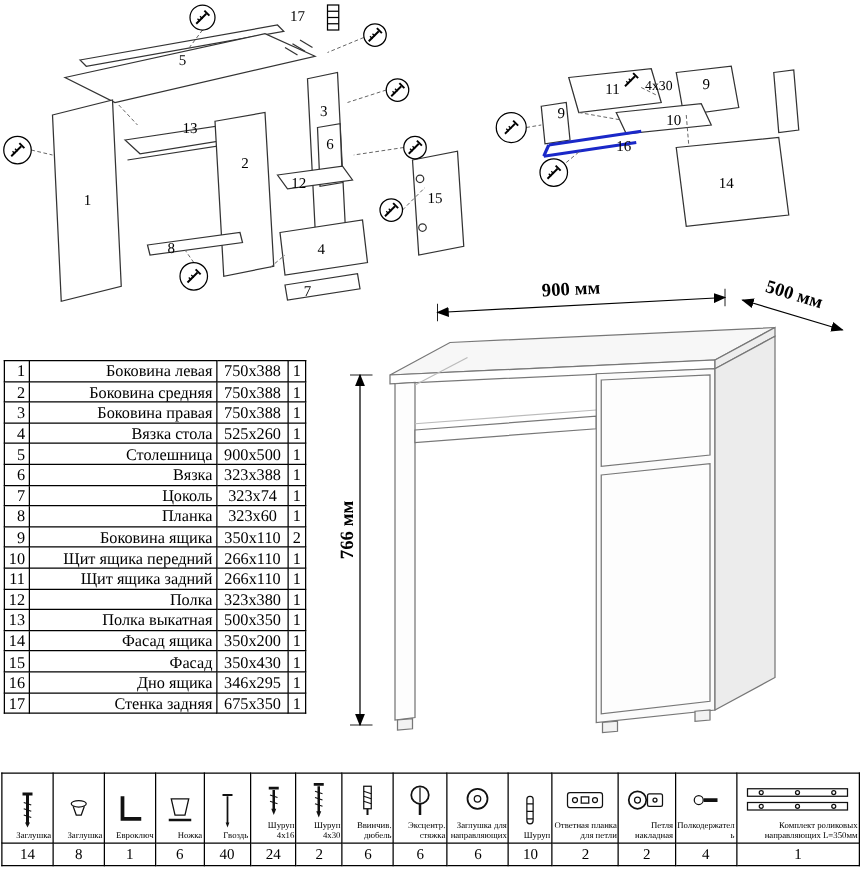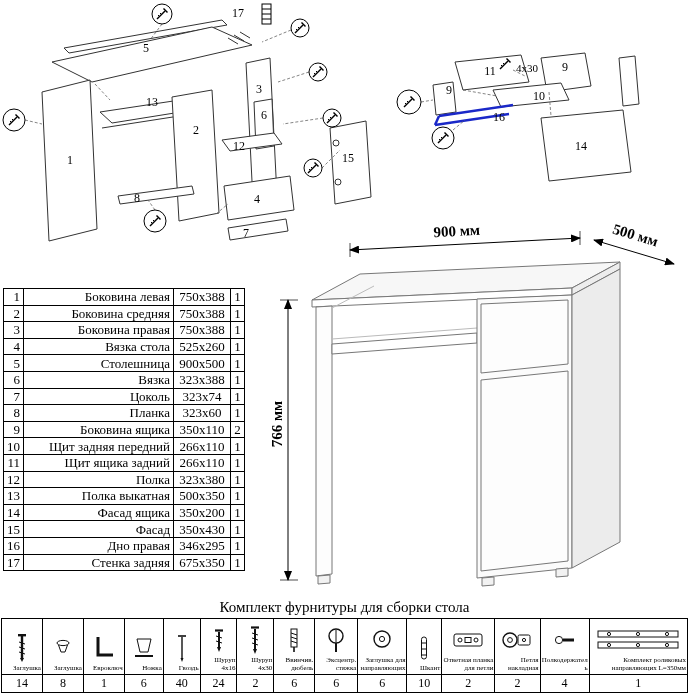--- a/index.html
+++ b/index.html
@@ -277,21 +277,21 @@
 
         <tr>
           <td class="c-num">9</td>
           <td class="c-name">Боковина ящика</td>
           <td class="c-size">350x110</td>
           <td class="c-qty">2</td>
         </tr>
 
         <tr>
           <td class="c-num">10</td>
-          <td class="c-name">Щит задняя передний</td>
+          <td class="c-name">Щит ящика передний</td>
           <td class="c-size">266x110</td>
           <td class="c-qty">1</td>
         </tr>
 
         <tr>
           <td class="c-num">11</td>
           <td class="c-name">Щит ящика задний</td>
           <td class="c-size">266x110</td>
           <td class="c-qty">1</td>
         </tr>
@@ -319,21 +319,21 @@
 
         <tr>
           <td class="c-num">15</td>
           <td class="c-name">Фасад</td>
           <td class="c-size">350x430</td>
           <td class="c-qty">1</td>
         </tr>
 
         <tr>
           <td class="c-num">16</td>
-          <td class="c-name">Дно правая</td>
+          <td class="c-name">Дно ящика</td>
           <td class="c-size">346x295</td>
           <td class="c-qty">1</td>
         </tr>
 
         <tr>
           <td class="c-num">17</td>
           <td class="c-name">Стенка задняя</td>
           <td class="c-size">675x350</td>
           <td class="c-qty">1</td>
         </tr>
@@ -378,21 +378,20 @@
       <polygon points="205,87 300,83 300,356 205,366" fill="#fbfbfb"></polygon>
       <polygon points="300,83 348,57 348,330 300,356" fill="#ececec"></polygon>
       <polygon points="209,92 296,88 296,152 209,161" fill="#fdfdfd"></polygon>
       <polygon points="209,168 296,159 296,349 209,359" fill="#fdfdfd"></polygon>
       <polygon points="46,364 58,363 58,371 46,372" fill="#f2f2f2"></polygon>
       <polygon points="210,366 222,365 222,373 210,374" fill="#f2f2f2"></polygon>
       <polygon points="284,357 296,356 296,364 284,365" fill="#f2f2f2"></polygon>
     </g>
   </svg>
 
-  <div class="hw-title">Комплект фурнитуры для сборки стола</div>
 
   <table class="hw-table">
     <colgroup>
       <col style="width:40px">
         <col style="width:40px">
         <col style="width:40px">
         <col style="width:38px">
       <col style="width:36px">
         <col style="width:36px">
         <col style="width:36px">
@@ -514,21 +513,21 @@
         </td>
         <td>
           <div class="hw-icon">
             <svg width="12" height="30" viewBox="0 0 12 30">
                 <rect x="3.5" y="4" width="5" height="22" rx="2.4" fill="none" stroke="#111"></rect>
                 <line x1="3.5" y1="10" x2="8.5" y2="10" stroke="#111"></line>
                 <line x1="3.5" y1="16" x2="8.5" y2="16" stroke="#111"></line>
                 <line x1="3.5" y1="22" x2="8.5" y2="22" stroke="#111"></line>
               </svg>
           </div>
-          <div class="hw-label">Шкант</div>
+          <div class="hw-label">Шуруп</div>
         </td>
         <td>
           <div class="hw-icon">
             <svg width="34" height="30" viewBox="0 0 34 30">
                 <rect x="3" y="9" width="28" height="12" rx="2" fill="none" stroke="#111"></rect>
                 <circle cx="9" cy="15" r="2" fill="none" stroke="#111"></circle>
                 <circle cx="25" cy="15" r="2" fill="none" stroke="#111"></circle>
                 <rect x="14" y="12.5" width="6" height="5" fill="none" stroke="#111"></rect>
               </svg>
           </div>

